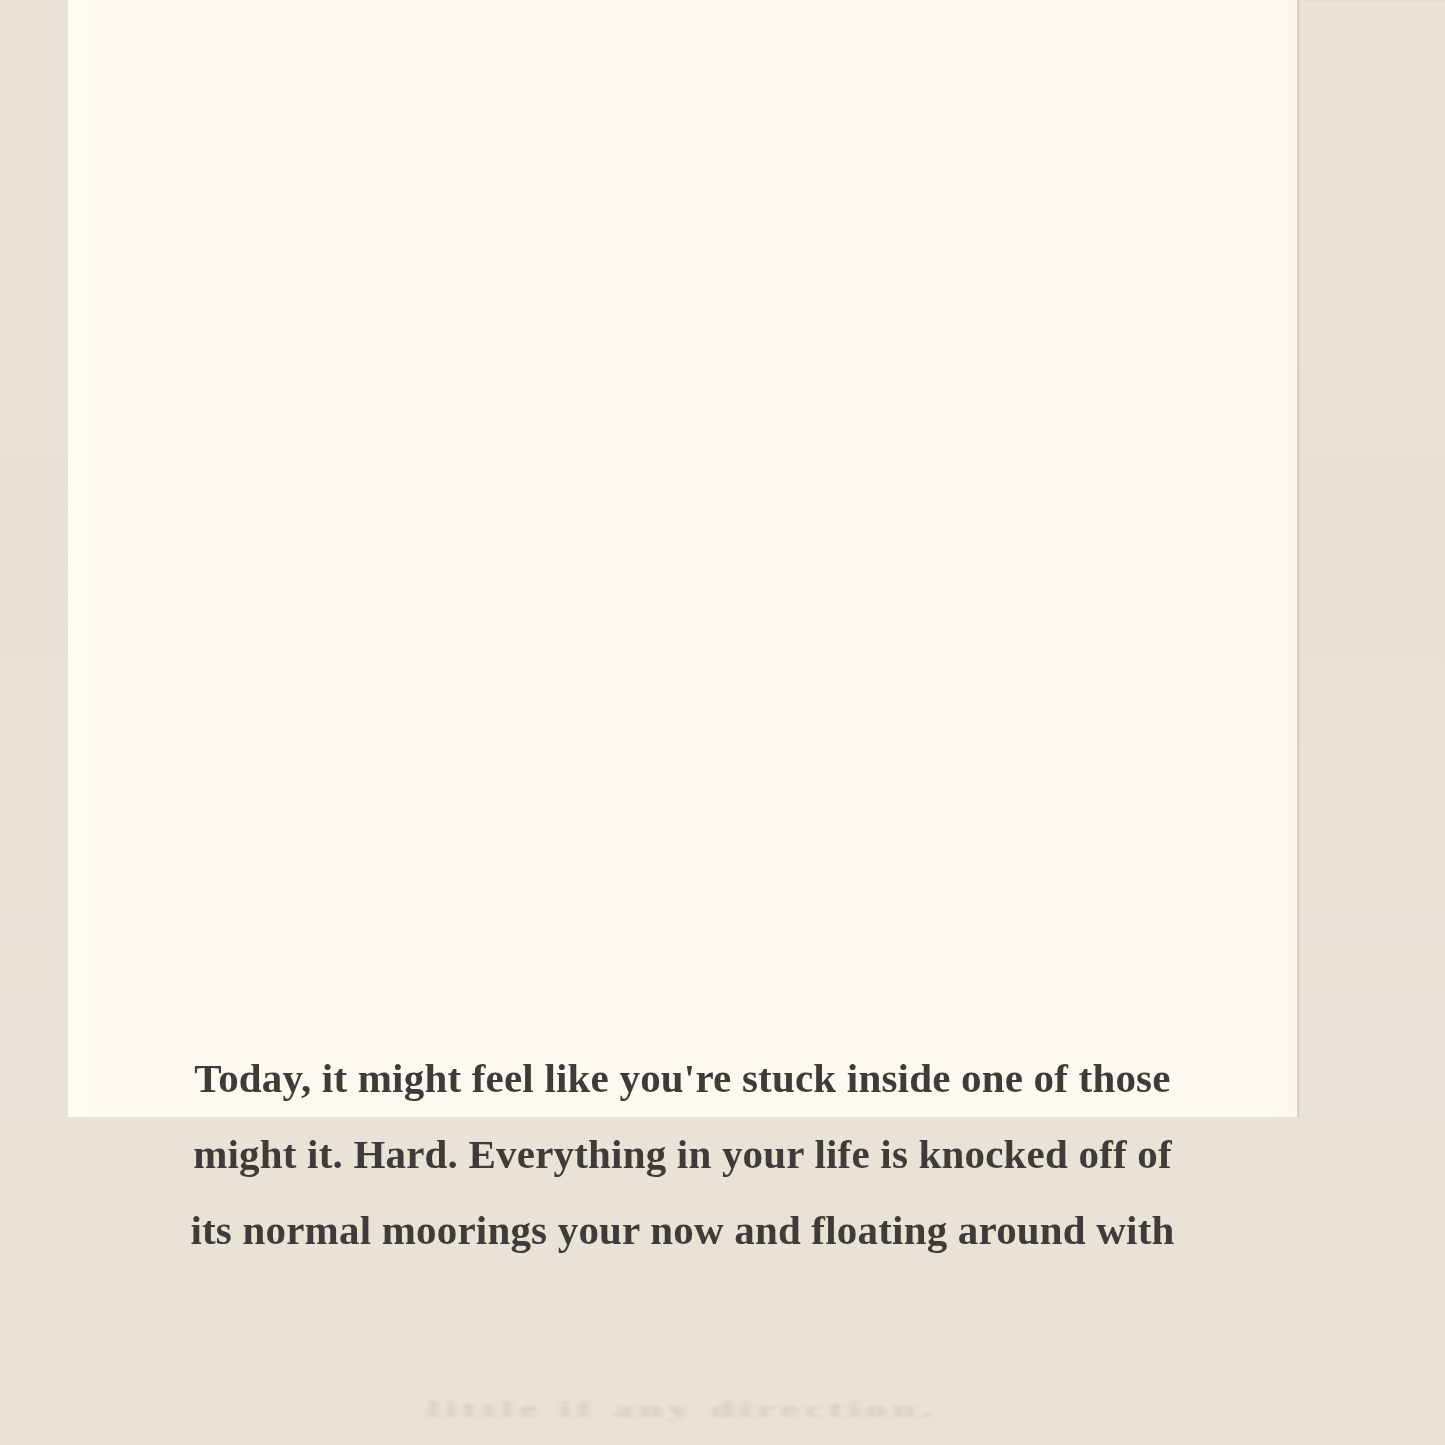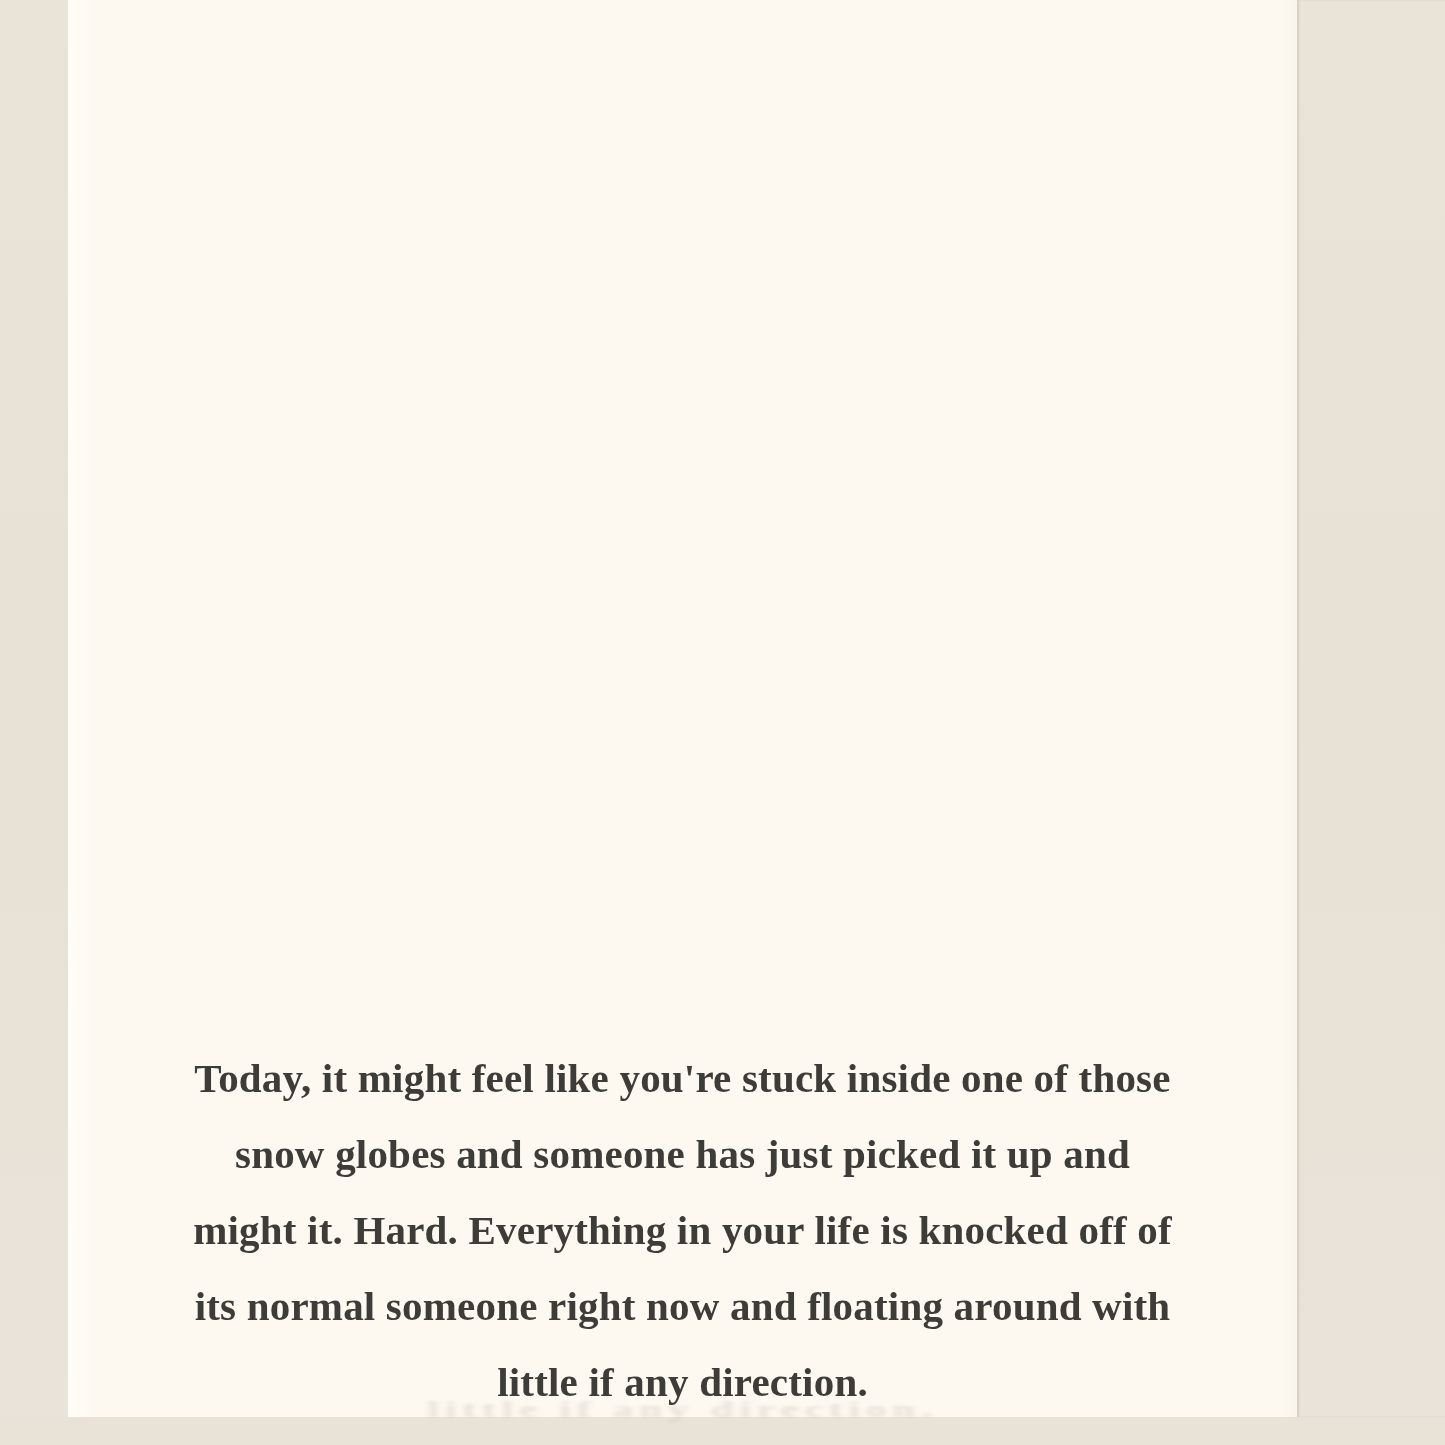--- a/index.html
+++ b/index.html
@@ -7,21 +7,21 @@
     padding: 0;
     width: 1445px;
     height: 1445px;
     overflow: hidden;
     background: #e9e2d7;
     font-family: "Liberation Serif", "DejaVu Serif", serif;
   }
   .stage {
     position: relative;
     width: 1445px;
-    height: 1417px;
+    height: 1117px;
     background: #0f766e;
   }
   .side-border {
     position: absolute;
     top: 0;
     bottom: 0;
     background: linear-gradient(180deg, #eae3d8 0%, #e8e1d6 50%, #eae3d9 100%);
   }
   .side-border.left  { left: 0;  width: 68px; }
   .side-border.right { right: 0; width: 148px; box-shadow: inset 2px 0 2px rgba(180,170,155,0.35); }
@@ -84,20 +84,18 @@
 </head>
 <body>
 
 <div class="stage">
   <div class="side-border left"></div>
   <div class="side-border right"></div>
 
   <div class="panel">
     <div class="quote-block">
       <div class="quote-line">Today, it might feel like you're stuck inside one of those</div>
-      <div class="quote-line">snow globes and someone has just picked it up and</div>
       <div class="quote-line">might it. Hard. Everything in your life is knocked off of</div>
-      <div class="quote-line">its normal someone right now and floating around with</div>
-      <div class="quote-line">little if any direction.</div>
+      <div class="quote-line">its normal moorings your now and floating around with</div>
     </div>
     <div class="ghost-line">little if any direction.</div>
   </div>
 </div>
 
 </body></html>

